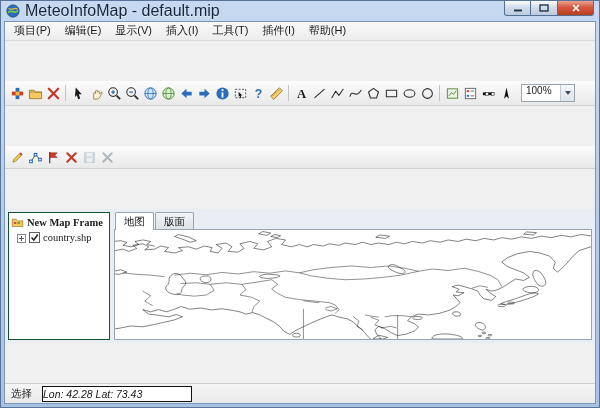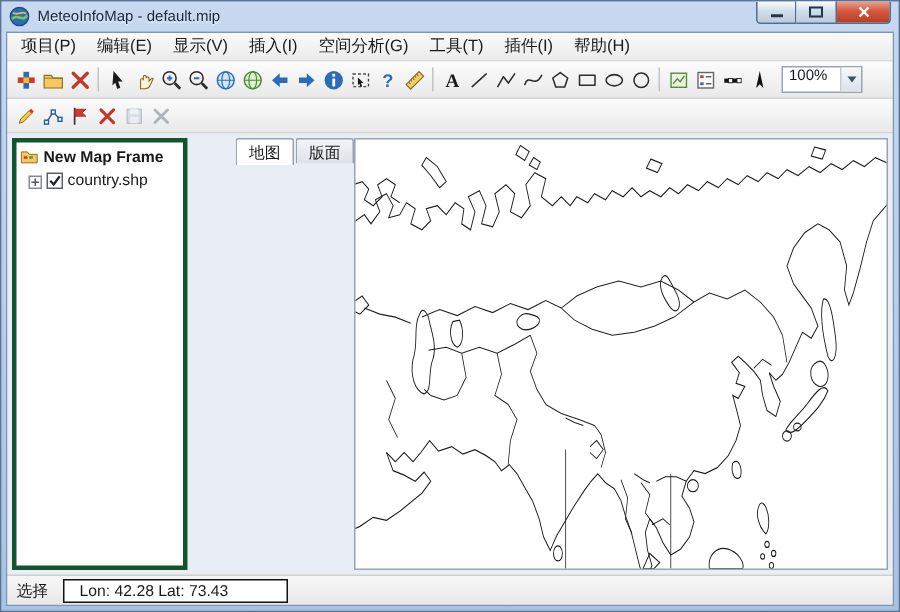--- a/index.html
+++ b/index.html
@@ -7,35 +7,35 @@
     font-family:"Liberation Sans", sans-serif; font-size:11px; color:#1a1a1a; background:#fff; }
 
   .window { width:600px; height:408px; border:1px solid #58749b;
     background:linear-gradient(#c6d9f0,#a9c2e2); padding:0 3px 3px 3px;
     display:flex; flex-direction:column; }
 
   
   .titlebar { height:20px; display:flex; align-items:center; gap:5px; padding:0 2px; }
   .app-icon { width:14px; height:14px; flex:0 0 auto; }
   .app-icon svg { width:14px; height:14px; display:block; }
-  .title-text { flex:1; font-size:10px; color:#17253a; white-space:nowrap; overflow:hidden;
+  .title-text { flex:1; font-size:16px; color:#17253a; white-space:nowrap; overflow:hidden;
     text-shadow:0 1px 1px rgba(255,255,255,.6); }
   .win-controls { display:flex; align-self:flex-start; margin-top:0; }
   .win-btn { width:27px; height:15px; border:1px solid #51708f; border-top:none;
     background:linear-gradient(#fbfdfe,#d2ddeb 45%,#bccbdd);
     display:flex; align-items:center; justify-content:center; }
   .win-btn + .win-btn { border-left:none; }
   .win-btn.first { border-radius:0 0 0 3px; }
   .win-btn.close { width:36px; border-radius:0 0 3px 0;
     background:linear-gradient(#eba28f,#d6583f 45%,#b83c24); }
   .win-btn svg { width:10px; height:8px; display:block; }
 
   
   .client { flex:1; border:1px solid #7a96b8; background:#f0f0f0;
-    display:flex; flex-direction:column; min-height:0; }
+    display:flex; flex-direction:column; min-height:0;gap:40px; }
 
   .menubar { height:19px; background:linear-gradient(#f9f9f9,#ececec);
     border-bottom:1px solid #dadada; display:flex; align-items:center; padding-left:2px; }
   .menu-item { padding:2px 7px 3px 7px; cursor:default; }
 
   .toolbar { background:linear-gradient(#fcfcfc,#e9e9e9); border-bottom:1px solid #d2d2d2;
     display:flex; align-items:center; padding:0 3px; }
   .toolbar.row1 { height:25px; }
   .toolbar.row2 { height:23px; }
   .tb-icon { width:18px; height:18px; display:flex; align-items:center; justify-content:center;
@@ -48,43 +48,43 @@
   .zoom-combo { margin-left:6px; width:54px; height:18px; border:1px solid #9aa4b0;
     background:#fff; display:flex; align-items:flex-start; font-size:10px; padding-left:4px; }
   .combo-arrow { margin-left:auto; width:14px; height:16px; border-left:1px solid #c2c9d2;
     background:linear-gradient(#f6f8fa,#dde3ea); display:flex; align-items:center; justify-content:center; }
   .combo-arrow i { width:0; height:0; border-left:3px solid transparent;
     border-right:3px solid transparent; border-top:4px solid #40526b; }
 
   
   .workspace { flex:1; min-height:0; display:flex; padding:3px; gap:4px; background:#e9edf4; }
 
-  .legend-panel { width:117px; flex:0 0 auto; background:#fff; border:3px solid #14532d;
-    padding:3px 2px; font-size:10.5px; overflow:hidden; }
+  .legend-panel { width:102px; flex:0 0 auto; background:#fff; border:1px solid #14532d;
+    padding:3px 2px; font-size:10.5px; overflow:hidden;font-family:Liberation Serif, serif; }
   .tree-root { display:flex; align-items:center; gap:3px; font-weight:bold; white-space:nowrap; }
   .tree-root svg { width:13px; height:13px; flex:0 0 auto; }
   .tree-child { display:flex; align-items:flex-end; gap:3px; margin-left:6px; margin-top:3px; white-space:nowrap; }
   .expand-box { width:9px; height:9px; border:1px solid #848b98; background:#fff; flex:0 0 auto; }
   .expand-box svg { width:7px; height:7px; display:block; }
   .checkbox { width:11px; height:11px; border:1px solid #5a5f68; background:#fff; flex:0 0 auto; }
   .checkbox svg { width:9px; height:9px; display:block; }
 
-  .map-panel { flex:1; min-width:0; display:flex; flex-direction:row;margin-left:27px; }
+  .map-panel { flex:1; min-width:0; display:flex; flex-direction:column; }
   .tab-strip { height:17px; display:flex; gap:1px; padding-left:1px; position:relative; z-index:2; }
   .tab { padding:2px 8px 0 8px; font-size:10.5px; border:1px solid #98a3b3; border-bottom:none;
     background:linear-gradient(#f2f4f7,#dde2ea); border-radius:2px 2px 0 0; }
   .tab.active { background:#fff; margin-bottom:-1px; }
   .map-canvas { flex:1; min-height:0; background:#fff; border:1px solid #98a3b3; position:relative; z-index:1; }
   .map-canvas svg { width:100%; height:100%; display:block; }
   .land { fill:none; stroke:#1b1b1b; stroke-width:0.8; }
   .border-line { fill:none; stroke:#1b1b1b; stroke-width:0.7; }
 
   .statusbar { height:20px; background:linear-gradient(#f6f6f6,#e9e9e9); border-top:1px solid #cfcfcf;
     display:flex; align-items:center; padding:0 6px; gap:10px; font-size:10.5px; }
-  .coord-box { border:1px solid #111; background:#fff; padding:1px 10px; min-width:150px; }
+  .coord-box { border:1px solid #111; background:#fff; padding:1px 0; min-width:150px;font-style:italic; }
 </style>
 </head>
 <body>
 
 <div class="window">
 
   <div class="titlebar">
     <span class="app-icon">
       <svg viewBox="0 0 16 16">
           <circle cx="8" cy="8" r="7" fill="#2b6cb8"></circle>
@@ -113,21 +113,20 @@
     </div>
   </div>
 
   <div class="client">
 
     <div class="menubar">
       <span class="menu-item">项目(P)</span>
       <span class="menu-item">编辑(E)</span>
       <span class="menu-item">显示(V)</span>
       <span class="menu-item">插入(I)</span>
-      <span class="menu-item">空间分析(G)</span>
       <span class="menu-item">工具(T)</span>
       <span class="menu-item">插件(I)</span>
       <span class="menu-item">帮助(H)</span>
     </div>
 
     <div class="toolbar row1">
       <span class="tb-icon" title="new-project">
         <svg viewBox="0 0 16 16">
             <rect x="6" y="2" width="4" height="12" fill="#2b6cb8"></rect>
             <rect x="2" y="6" width="12" height="4" fill="#d03a2b"></rect>

